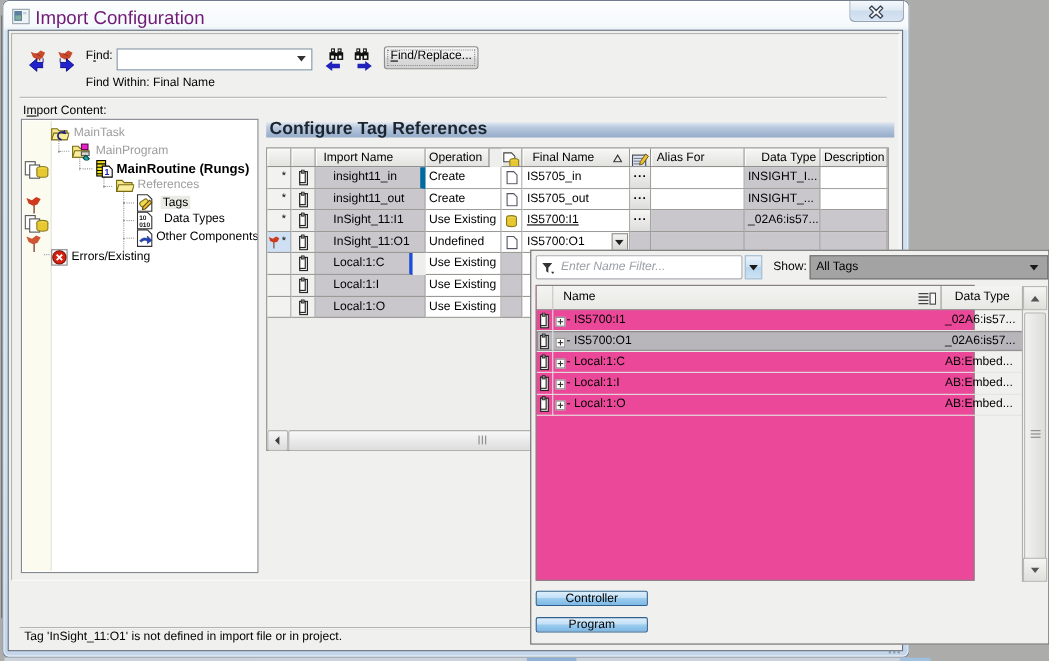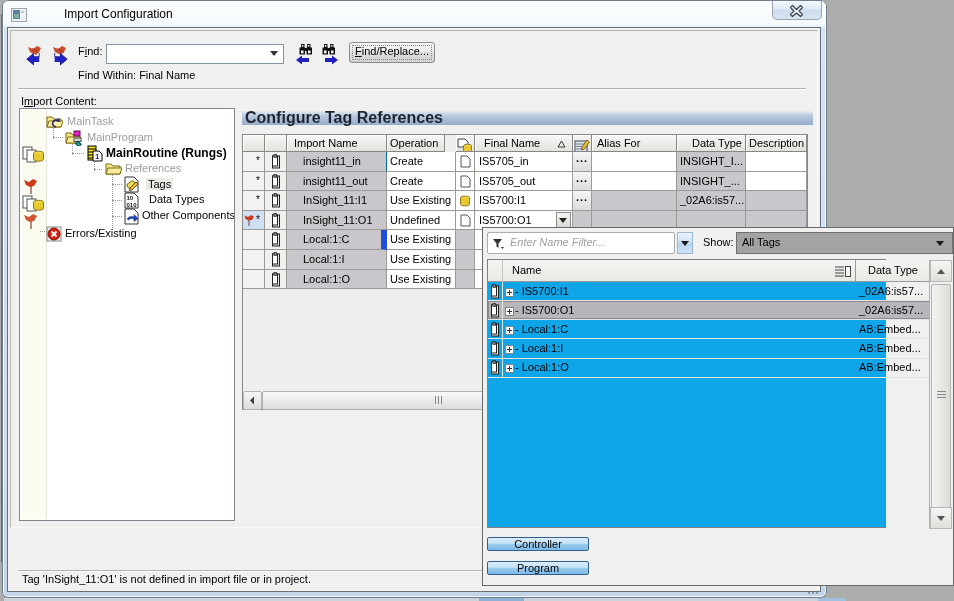--- a/index.html
+++ b/index.html
@@ -4,41 +4,41 @@
 <style>
   html,body{margin:0;padding:0;}
   body{width:954px;height:601px;overflow:hidden;background:#acacaa;
        font-family:"Liberation Sans",sans-serif;font-size:11px;color:#000;}
   .abs{position:absolute;white-space:nowrap;}
   #page{position:relative;width:954px;height:601px;}
   
   #dlg{left:2px;top:0;width:825px;height:598px;border-radius:6px;
        background:linear-gradient(180deg,#fdfefe 0%,#f4f9fc 4%,#e7f0f8 27px,#d5e4f2 28px,#cfdff0 70%,#c3d5e9 100%);
        box-shadow:0 0 0 1px #707e8d inset, 0 0 0 2px rgba(255,255,255,.75) inset;}
-  #titletxt{left:32px;top:7px;font-size:12px;color:#000000;margin-left:32px;}
+  #titletxt{left:32px;top:7px;font-size:17px;color:#701a75;}
   #closebtn{left:772px;top:1px;width:48px;height:18px;border:1px solid #98a4b2;
        border-top:none;border-radius:0 0 5px 5px;
        background:linear-gradient(180deg,#f4f8fb 0%,#dfeaf4 45%,#ccdcee 50%,#d7e4f2 100%);}
   #clientarea{left:8px;top:28px;width:812px;height:563px;background:#f0f0ee;
        box-shadow:0 0 0 1px #68707c;}
   
   #cframe{left:2px;top:2px;width:808px;height:498px;box-sizing:border-box;border:1px solid #b6b6b1;border-right-color:#fbfbf8;border-bottom-color:#fbfbf8;}
   .sep{height:1px;background:#b4b4af;border-bottom:1px solid #fbfbfb;}
   #treebox{left:11px;top:80px;width:214px;height:411px;background:#fff;
        border:1px solid #83878e;overflow:hidden;}
   .gtxt{color:#9c9c9c;}
   
   #gridbox{left:234px;top:106px;width:566px;height:276px;border:1px solid #8a8a86;
        background:#eeeeec;font-size:11px;overflow:hidden;box-sizing:border-box;}
   #gridbox > div{overflow:hidden;}
   #hscroll{left:235px;top:363px;width:562px;height:17px;background:#f1f1ef;}
   
   #panel{left:474px;top:199px;width:472px;height:359px;background:#f0f0ee;
        border:1px solid #696969;box-sizing:border-box;}
-  #plist{left:4px;top:31px;width:399px;height:269px;background:#0ea5e9;border:1px solid #828282;box-sizing:border-box;}
+  #plist{left:4px;top:31px;width:399px;height:269px;background:#ec4899;border:1px solid #828282;box-sizing:border-box;}
   .prow{left:0;width:443px;height:19px;border-bottom:1px solid #e4e4e0;box-sizing:border-box;}
   #pscroll{left:441px;top:0;width:22px;height:269px;background:#f0f0ee;border-left:1px solid #b0b0ac;}
   .vbtn{width:102px;height:14px;box-sizing:border-box;border:1px solid #30618e;border-radius:2px;
        background:linear-gradient(180deg,#ddeefb 0%,#c2e0f7 45%,#9ccded 50%,#7db8e6 100%);
        text-align:center;font-size:11px;line-height:12px;}
   .rowtag{left:2px;width:10px;height:15px;}
   .plus{left:17px;width:9px;height:9px;box-sizing:border-box;border:1px solid #848484;background:#fff;}
   .plus::before{content:"";position:absolute;left:1px;top:3px;width:5px;height:1px;background:#333;}
   .plus::after{content:"";position:absolute;left:3px;top:1px;width:1px;height:5px;background:#333;}
 </style>
@@ -242,21 +242,21 @@
             <path d="M2 6 L12 6 M2 8.5 L8 8.5 M2 11 L8 11" stroke="#667" stroke-width="0.8"></path>
             <path d="M8 9 L13 2 L15.5 4 L10.5 11 L7.5 12 Z" fill="#f0c030" stroke="#5a4a10" stroke-width="0.8"></path>
           </svg></div>
       <div class="abs" style="left:349px;top:0px;width:85px;height:17px;box-sizing:border-box;border-right:1px solid #9a9a96;border-bottom:1px solid #9a9a96;background:linear-gradient(180deg,#f7f7f5,#e2e2de);border-right:1px solid #868682;border-bottom:1px solid #868682;box-shadow:1px 1px 0 #fff inset;padding:2px 0 0 5px;">Alias For</div>
       <div class="abs" style="left:434px;top:0px;width:69px;height:17px;box-sizing:border-box;border-right:1px solid #9a9a96;border-bottom:1px solid #9a9a96;background:linear-gradient(180deg,#f7f7f5,#e2e2de);border-right:1px solid #868682;border-bottom:1px solid #868682;box-shadow:1px 1px 0 #fff inset;padding:2px 0 0 15px;">Data Type</div>
       <div class="abs" style="left:503px;top:0px;width:61px;height:17px;box-sizing:border-box;border-right:1px solid #9a9a96;border-bottom:1px solid #9a9a96;background:linear-gradient(180deg,#f7f7f5,#e2e2de);border-right:1px solid #868682;border-bottom:1px solid #868682;box-shadow:1px 1px 0 #fff inset;padding:2px 0 0 3px;">Description</div>
       <div class="abs" style="left:0px;top:17px;width:22px;height:20px;box-sizing:border-box;border-right:1px solid #9a9a96;border-bottom:1px solid #9a9a96;background:#f2f2f0;text-align:right;padding:3px 4px 0 0;font-size:10px;">*</div>
       <div class="abs" style="left:22px;top:17px;width:22px;height:20px;box-sizing:border-box;border-right:1px solid #9a9a96;border-bottom:1px solid #9a9a96;background:#f0f0ee;text-align:center;padding-top:2px;"><svg width="10" height="15" viewBox="0 0 10 15">
             <use href="#tagic"></use>
           </svg></div>
-      <div class="abs" style="left:44px;top:17px;width:100px;height:20px;box-sizing:border-box;border-right:1px solid #0369a1;border-bottom:1px solid #9a9a96;background:#c9c6cc;padding:3px 0 0 16px;">insight11_in</div>
+      <div class="abs" style="left:44px;top:17px;width:100px;height:20px;box-sizing:border-box;border-right:5px solid #0369a1;border-bottom:1px solid #9a9a96;background:#c9c6cc;padding:3px 0 0 16px;">insight11_in</div>
       <div class="abs" style="left:144px;top:17px;width:69px;height:20px;box-sizing:border-box;border-right:1px solid #9a9a96;border-bottom:1px solid #9a9a96;background:#fff;padding:3px 0 0 3px;">Create</div>
       <div class="abs" style="left:213px;top:17px;width:19px;height:20px;box-sizing:border-box;border-right:1px solid #9a9a96;border-bottom:1px solid #9a9a96;background:#fff;text-align:center;padding-top:3px;"><svg width="11" height="13" viewBox="0 0 11 13">
             <path d="M1 1 L7 1 L10 4 L10 12 L1 12 Z" fill="#fff" stroke="#556"></path>
           </svg></div>
       <div class="abs" style="left:232px;top:17px;width:98px;height:20px;box-sizing:border-box;border-right:1px solid #9a9a96;border-bottom:1px solid #9a9a96;background:#fff;padding:3px 0 0 4px;">IS5705_in</div>
       <div class="abs" style="left:330px;top:17px;width:19px;height:20px;box-sizing:border-box;border-right:1px solid #9a9a96;border-bottom:1px solid #9a9a96;background:linear-gradient(180deg,#f6f6f4,#dddddb);text-align:center;font-weight:bold;letter-spacing:1px;line-height:11px;"><span style="position:relative;top:1px;">...</span></div>
       <div class="abs" style="left:349px;top:17px;width:85px;height:20px;box-sizing:border-box;border-right:1px solid #9a9a96;border-bottom:1px solid #9a9a96;background:#fff;"></div>
       <div class="abs" style="left:434px;top:17px;width:69px;height:20px;box-sizing:border-box;border-right:1px solid #9a9a96;border-bottom:1px solid #9a9a96;background:#c9c6cc;padding:3px 0 0 3px;">INSIGHT_I...</div>
       <div class="abs" style="left:503px;top:17px;width:61px;height:20px;box-sizing:border-box;border-right:1px solid #9a9a96;border-bottom:1px solid #9a9a96;background:#fff;"></div>
       <div class="abs" style="left:0px;top:37px;width:22px;height:19px;box-sizing:border-box;border-right:1px solid #9a9a96;border-bottom:1px solid #9a9a96;background:#f2f2f0;text-align:right;padding:3px 4px 0 0;font-size:10px;">*</div>
@@ -276,21 +276,21 @@
       <div class="abs" style="left:0px;top:56px;width:22px;height:20px;box-sizing:border-box;border-right:1px solid #9a9a96;border-bottom:1px solid #9a9a96;background:#f2f2f0;text-align:right;padding:3px 4px 0 0;font-size:10px;">*</div>
       <div class="abs" style="left:22px;top:56px;width:22px;height:20px;box-sizing:border-box;border-right:1px solid #9a9a96;border-bottom:1px solid #9a9a96;background:#f0f0ee;text-align:center;padding-top:2px;"><svg width="10" height="15" viewBox="0 0 10 15">
             <use href="#tagic"></use>
           </svg></div>
       <div class="abs" style="left:44px;top:56px;width:100px;height:20px;box-sizing:border-box;border-right:1px solid #9a9a96;border-bottom:1px solid #9a9a96;background:#c9c6cc;padding:3px 0 0 16px;">InSight_11:I1</div>
       <div class="abs" style="left:144px;top:56px;width:69px;height:20px;box-sizing:border-box;border-right:1px solid #9a9a96;border-bottom:1px solid #9a9a96;background:#fff;padding:3px 0 0 3px;">Use Existing</div>
       <div class="abs" style="left:213px;top:56px;width:19px;height:20px;box-sizing:border-box;border-right:1px solid #9a9a96;border-bottom:1px solid #9a9a96;background:#fff;text-align:center;padding-top:3px;"><svg width="12" height="13" viewBox="0 0 12 13">
             <ellipse cx="6" cy="4" rx="4.5" ry="2" fill="#f0d848" stroke="#8a7a20"></ellipse>
             <path d="M1.5 4 L1.5 10 A4.5 2 0 0 0 10.5 10 L10.5 4" fill="#e8c830" stroke="#8a7a20"></path>
           </svg></div>
-      <div class="abs" style="left:232px;top:56px;width:98px;height:20px;box-sizing:border-box;border-right:1px solid #9a9a96;border-bottom:1px solid #9a9a96;background:#fff;padding:3px 0 0 4px;">IS5700:I1</div>
+      <div class="abs" style="left:232px;top:56px;width:98px;height:20px;box-sizing:border-box;border-right:1px solid #9a9a96;border-bottom:1px solid #9a9a96;background:#fff;padding:3px 0 0 4px;text-decoration:underline;">IS5700:I1</div>
       <div class="abs" style="left:330px;top:56px;width:19px;height:20px;box-sizing:border-box;border-right:1px solid #9a9a96;border-bottom:1px solid #9a9a96;background:linear-gradient(180deg,#f6f6f4,#dddddb);text-align:center;font-weight:bold;letter-spacing:1px;line-height:11px;"><span style="position:relative;top:1px;">...</span></div>
       <div class="abs" style="left:349px;top:56px;width:85px;height:20px;box-sizing:border-box;border-right:1px solid #9a9a96;border-bottom:1px solid #9a9a96;background:#c9c6cc;"></div>
       <div class="abs" style="left:434px;top:56px;width:69px;height:20px;box-sizing:border-box;border-right:1px solid #9a9a96;border-bottom:1px solid #9a9a96;background:#c9c6cc;padding:3px 0 0 3px;">_02A6:is57...</div>
       <div class="abs" style="left:503px;top:56px;width:61px;height:20px;box-sizing:border-box;border-right:1px solid #9a9a96;border-bottom:1px solid #9a9a96;background:#c9c6cc;"></div>
       <div class="abs" style="left:0px;top:76px;width:22px;height:19px;box-sizing:border-box;border-right:1px solid #9a9a96;border-bottom:1px solid #9a9a96;background:#cfe0f5;text-align:right;padding:3px 4px 0 0;font-size:10px;"><svg width="11" height="13" viewBox="0 0 11 13" style="position:absolute;left:1px;top:3px;">
             <path d="M5 12 L5 5" stroke="#7a4030" stroke-width="1"></path>
             <path d="M0.5 1.5 L4 3 L7 1 L10 2.5 L8 6 L4.5 6.5 L1.5 5 Z" fill="#cc3b1e"></path>
           </svg>*</div>
       <div class="abs" style="left:22px;top:76px;width:22px;height:19px;box-sizing:border-box;border-right:1px solid #9a9a96;border-bottom:1px solid #9a9a96;background:#f0f0ee;text-align:center;padding-top:2px;"><svg width="10" height="15" viewBox="0 0 10 15">
             <use href="#tagic"></use>
@@ -306,21 +306,21 @@
             </svg>
           </span></div>
       <div class="abs" style="left:330px;top:76px;width:19px;height:19px;box-sizing:border-box;border-right:1px solid #9a9a96;border-bottom:1px solid #9a9a96;background:#c9c6cc;"></div>
       <div class="abs" style="left:349px;top:76px;width:85px;height:19px;box-sizing:border-box;border-right:1px solid #9a9a96;border-bottom:1px solid #9a9a96;background:#c9c6cc;"></div>
       <div class="abs" style="left:434px;top:76px;width:69px;height:19px;box-sizing:border-box;border-right:1px solid #9a9a96;border-bottom:1px solid #9a9a96;background:#c9c6cc;padding:3px 0 0 3px;"></div>
       <div class="abs" style="left:503px;top:76px;width:61px;height:19px;box-sizing:border-box;border-right:1px solid #9a9a96;border-bottom:1px solid #9a9a96;background:#c9c6cc;"></div>
       <div class="abs" style="left:0px;top:95px;width:22px;height:20px;box-sizing:border-box;border-right:1px solid #9a9a96;border-bottom:1px solid #9a9a96;background:#f2f2f0;text-align:right;padding:3px 4px 0 0;font-size:10px;"></div>
       <div class="abs" style="left:22px;top:95px;width:22px;height:20px;box-sizing:border-box;border-right:1px solid #9a9a96;border-bottom:1px solid #9a9a96;background:#f0f0ee;text-align:center;padding-top:2px;"><svg width="10" height="15" viewBox="0 0 10 15">
             <use href="#tagic"></use>
           </svg></div>
-      <div class="abs" style="left:44px;top:95px;width:100px;height:20px;box-sizing:border-box;border-right:6px solid #1d4ed8;border-bottom:1px solid #9a9a96;background:#c9c6cc;padding:3px 0 16px 16px;">Local:1:C</div>
+      <div class="abs" style="left:44px;top:95px;width:88px;height:20px;box-sizing:border-box;border-right:3px solid #1d4ed8;border-bottom:1px solid #9a9a96;background:#c9c6cc;padding:3px 0 16px 16px;">Local:1:C</div>
       <div class="abs" style="left:144px;top:95px;width:69px;height:20px;box-sizing:border-box;border-right:1px solid #9a9a96;border-bottom:1px solid #9a9a96;background:#fff;padding:3px 0 0 3px;">Use Existing</div>
       <div class="abs" style="left:213px;top:95px;width:19px;height:20px;box-sizing:border-box;border-right:1px solid #9a9a96;border-bottom:1px solid #9a9a96;background:#c9c6cc;"></div>
       <div class="abs" style="left:232px;top:95px;width:98px;height:20px;box-sizing:border-box;border-right:1px solid #9a9a96;border-bottom:1px solid #9a9a96;background:#fff;"></div>
       <div class="abs" style="left:330px;top:95px;width:19px;height:20px;box-sizing:border-box;border-right:1px solid #9a9a96;border-bottom:1px solid #9a9a96;background:#fff;"></div>
       <div class="abs" style="left:349px;top:95px;width:85px;height:20px;box-sizing:border-box;border-right:1px solid #9a9a96;border-bottom:1px solid #9a9a96;background:#fff;"></div>
       <div class="abs" style="left:434px;top:95px;width:69px;height:20px;box-sizing:border-box;border-right:1px solid #9a9a96;border-bottom:1px solid #9a9a96;background:#c9c6cc;padding:3px 0 0 3px;"></div>
       <div class="abs" style="left:503px;top:95px;width:61px;height:20px;box-sizing:border-box;border-right:1px solid #9a9a96;border-bottom:1px solid #9a9a96;background:#fff;"></div>
       <div class="abs" style="left:0px;top:115px;width:22px;height:20px;box-sizing:border-box;border-right:1px solid #9a9a96;border-bottom:1px solid #9a9a96;background:#f2f2f0;text-align:right;padding:3px 4px 0 0;font-size:10px;"></div>
       <div class="abs" style="left:22px;top:115px;width:22px;height:20px;box-sizing:border-box;border-right:1px solid #9a9a96;border-bottom:1px solid #9a9a96;background:#f0f0ee;text-align:center;padding-top:2px;"><svg width="10" height="15" viewBox="0 0 10 15">
             <use href="#tagic"></use>

